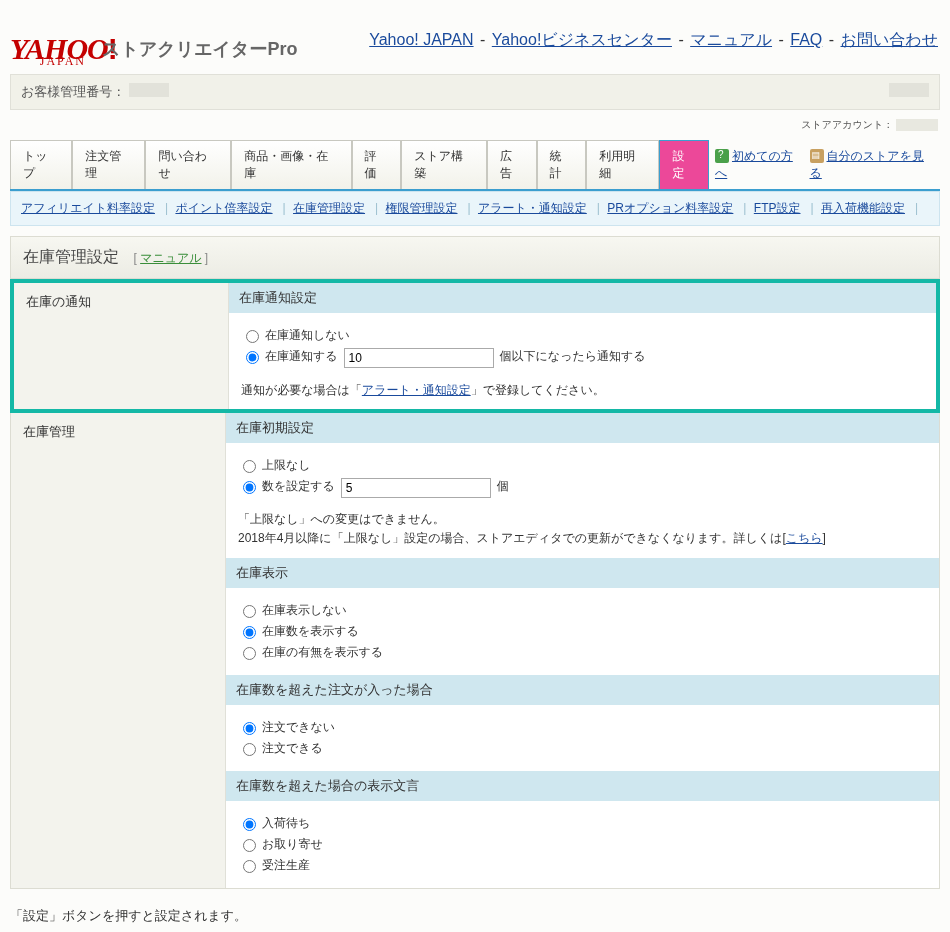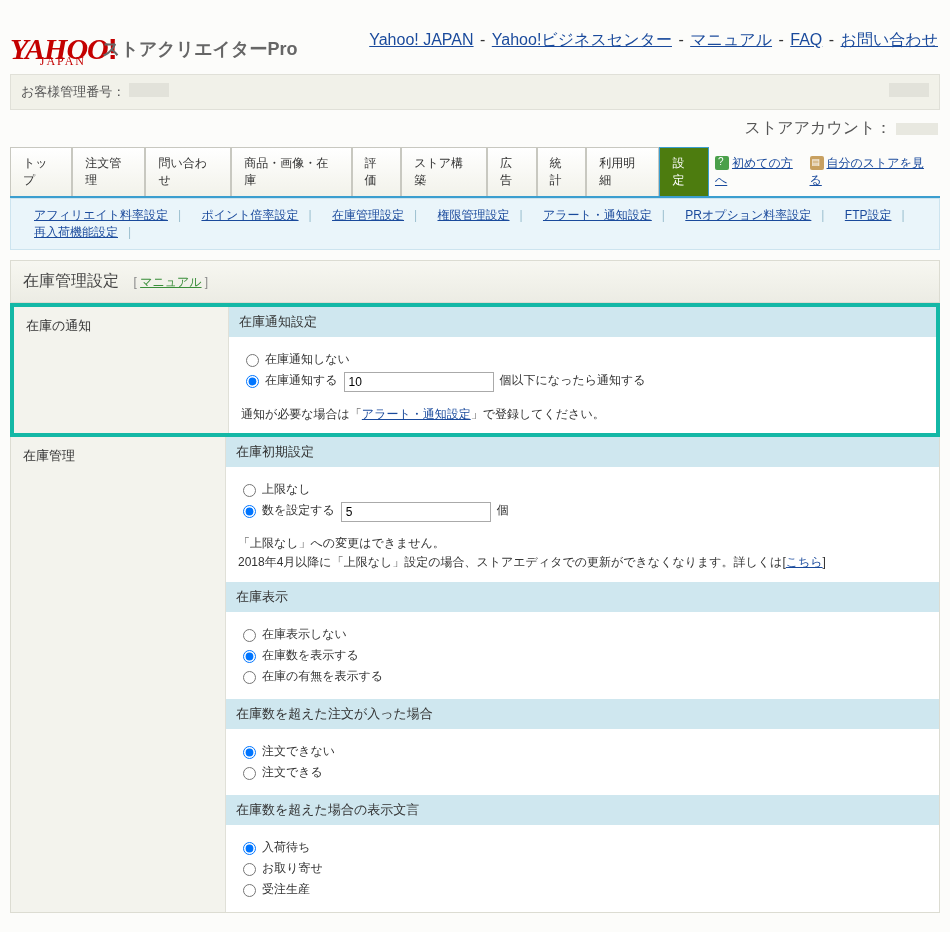--- a/index.html
+++ b/index.html
@@ -9,34 +9,34 @@
 .header{display:flex;align-items:flex-start;padding:24px 10px 8px 10px;}
 .logo{display:flex;align-items:baseline;}
 .logo .yahoo{font-family:"Times New Roman",serif;font-weight:bold;font-size:30px;color:#c40000;letter-spacing:-1px;font-style:italic;}
 .logo .bang{color:#c40000;font-weight:bold;font-size:30px;}
 .logo .japan{font-family:"Times New Roman",serif;font-size:12px;color:#c40000;margin-left:-78px;margin-top:24px;position:relative;top:6px;letter-spacing:2px;}
 .logo .prod{font-size:18px;color:#666;margin-left:16px;font-weight:bold;position:relative;top:-4px;}
 .toplinks{margin-left:auto;font-size:16px;color:#333;padding-top:6px;}
 .toplinks a{margin:0 2px;}
 .custbar{margin:0 10px 4px 10px;background:#f1f1e9;border:1px solid #e0e0d8;padding:8px 10px;font-size:13px;color:#555;display:flex;}
 .custbar .blank{display:inline-block;width:40px;height:14px;background:#e2e2da;margin-left:4px;}
-.acctline{text-align:right;padding:4px 12px 8px 0;font-size:16px;color:#555;}
+.acctline{text-align:right;padding:4px 12px 8px 0;font-size:10px;color:#555;}
 .acctline .blank{display:inline-block;width:42px;height:12px;background:#e8e8e0;vertical-align:middle;}
 .tabs{display:flex;margin:0 10px;border-bottom:2px solid #3b9ecf;}
 .tab{border:1px solid #c8c8c0;border-bottom:none;background:linear-gradient(#ffffff,#f2f2ea);padding:7px 12px;font-size:12px;color:#333;margin-right:0;cursor:pointer;}
-.tab.active{background:#4d7c0f;color:#fff;border-color:#3b9ecf;}
+.tab.active{background:#ec4899;color:#fff;border-color:#3b9ecf;}
 .tabextra{display:flex;align-items:center;margin-left:auto;padding:0 6px;gap:6px;}
 .tabextra a{font-size:12px;}
 .ico{display:inline-block;width:14px;height:14px;vertical-align:middle;margin-right:3px;}
 .ico-help{background:#4aa04a;border-radius:2px;position:relative;}
 .ico-help::after{content:"?";color:#fff;font-size:10px;position:absolute;left:3px;top:0;}
 .ico-store{background:#c8a060;border-radius:2px;position:relative;}
 .ico-store::after{content:"\25A4";color:#fff;font-size:9px;position:absolute;left:2px;top:1px;}
 .subnav{background:#eaf5fa;border:1px solid #cde4ef;margin:0 10px;padding:8px 10px;font-size:12px;}
-.subnav a{margin-right:6px;margin-left:13px;}
+.subnav a{margin-right:6px;}
 .subnav .sep{color:#9bbfcf;margin:0 4px;}
 .titlebar{margin:10px 10px 0 10px;background:linear-gradient(#f7f7f1,#ecece4);border:1px solid #dcdcd2;padding:10px 12px;font-size:16px;color:#444;}
 .titlebar .man{font-size:12px;margin-left:10px;color:#888;}
 .titlebar .man a{color:#3a8e3a;}
 .formarea{margin:0 10px;}
 .secttable{display:flex;border:1px solid #dcdcd2;border-top:none;}
 .secttable.highlight{border:4px solid #14b8a6;}
 .leftcol{width:190px;background:#f3f3ed;padding:10px 12px;font-size:13px;color:#333;border-right:1px solid #e0e0d8;}
 .rightcol{flex:1;background:#fff;}
 .subhead{background:#cfe7ef;padding:6px 10px;font-size:13px;color:#333;}

